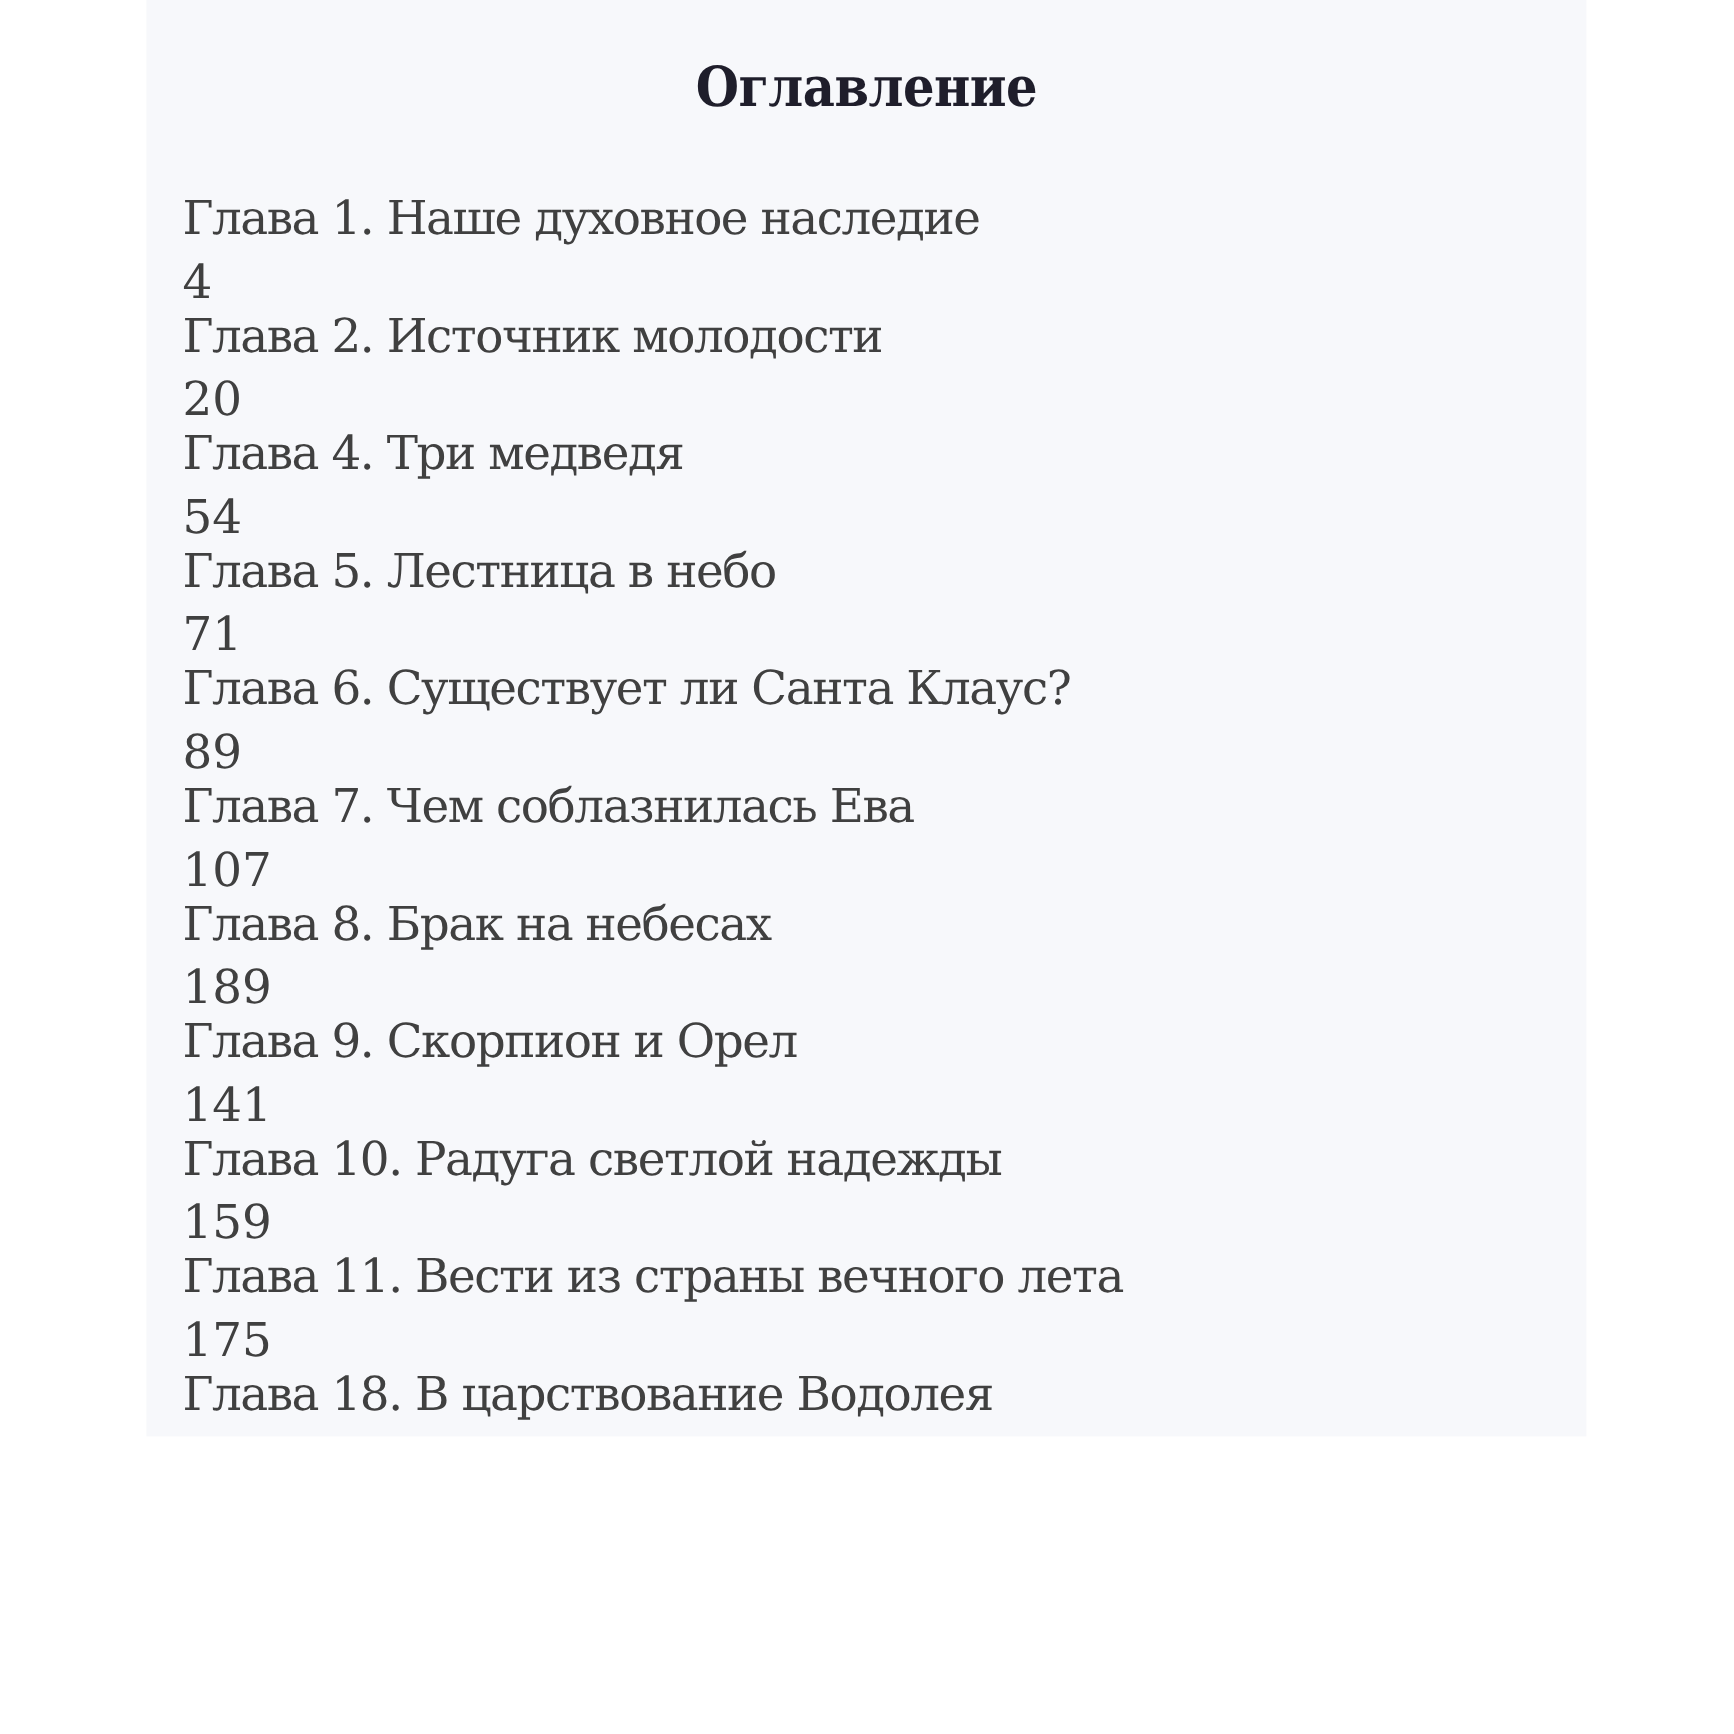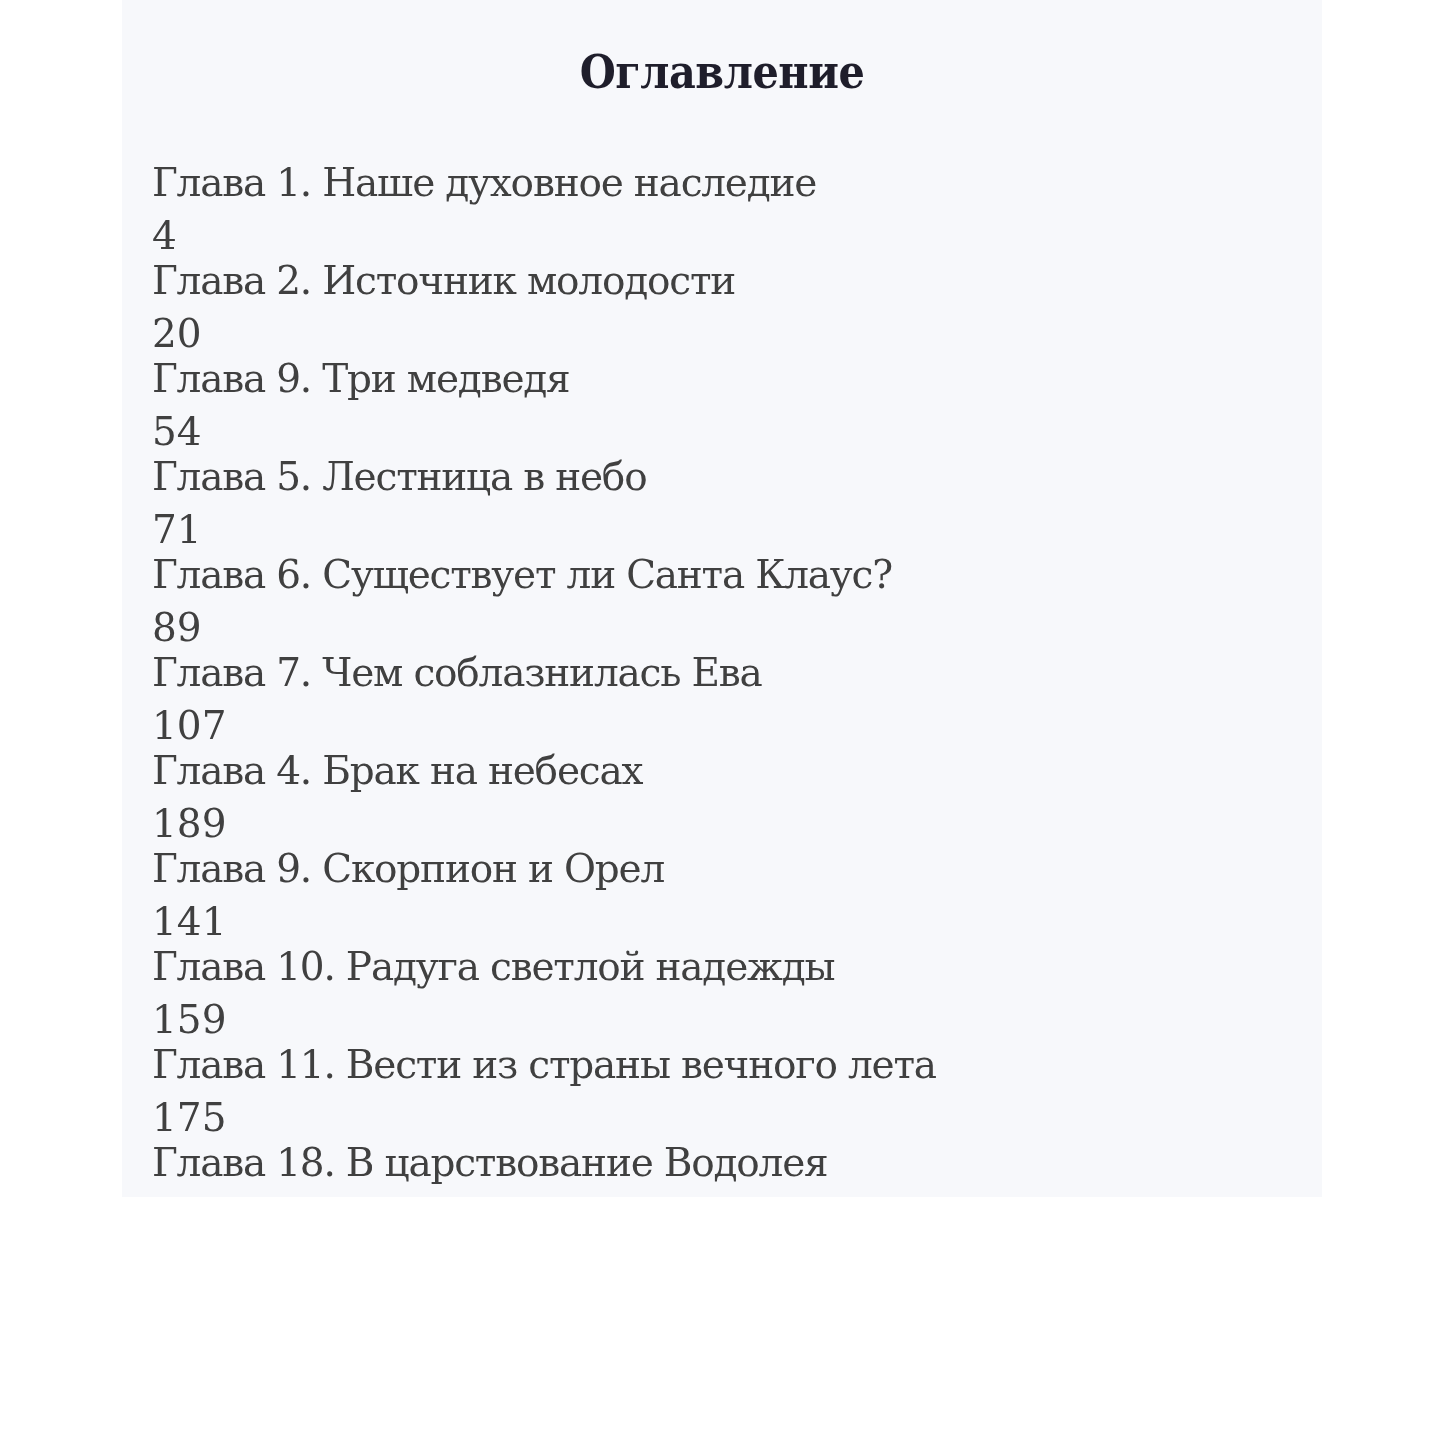--- a/index.html
+++ b/index.html
@@ -101,41 +101,41 @@
       <span class="toc-label">Глава 1. Наше духовное наследие</span>
       <span class="toc-dots"></span>
       <span class="toc-page">4</span>
     </li>
     <li class="toc-row">
       <span class="toc-label">Глава 2. Источник молодости</span>
       <span class="toc-dots"></span>
       <span class="toc-page">20</span>
     </li>
     <li class="toc-row">
-      <span class="toc-label">Глава 9. Три медведя</span>
+      <span class="toc-label">Глава 4. Три медведя</span>
       <span class="toc-dots"></span>
       <span class="toc-page">54</span>
     </li>
     <li class="toc-row">
       <span class="toc-label">Глава 5. Лестница в небо</span>
       <span class="toc-dots"></span>
       <span class="toc-page">71</span>
     </li>
     <li class="toc-row">
       <span class="toc-label">Глава 6. Существует ли Санта Клаус?</span>
       <span class="toc-dots"></span>
       <span class="toc-page">89</span>
     </li>
     <li class="toc-row">
       <span class="toc-label">Глава 7. Чем соблазнилась Ева</span>
       <span class="toc-dots"></span>
       <span class="toc-page">107</span>
     </li>
     <li class="toc-row">
-      <span class="toc-label">Глава 4. Брак на небесах</span>
+      <span class="toc-label">Глава 8. Брак на небесах</span>
       <span class="toc-dots"></span>
       <span class="toc-page">189</span>
     </li>
     <li class="toc-row">
       <span class="toc-label">Глава 9. Скорпион и Орел</span>
       <span class="toc-dots"></span>
       <span class="toc-page">141</span>
     </li>
     <li class="toc-row">
       <span class="toc-label">Глава 10. Радуга светлой надежды</span>

